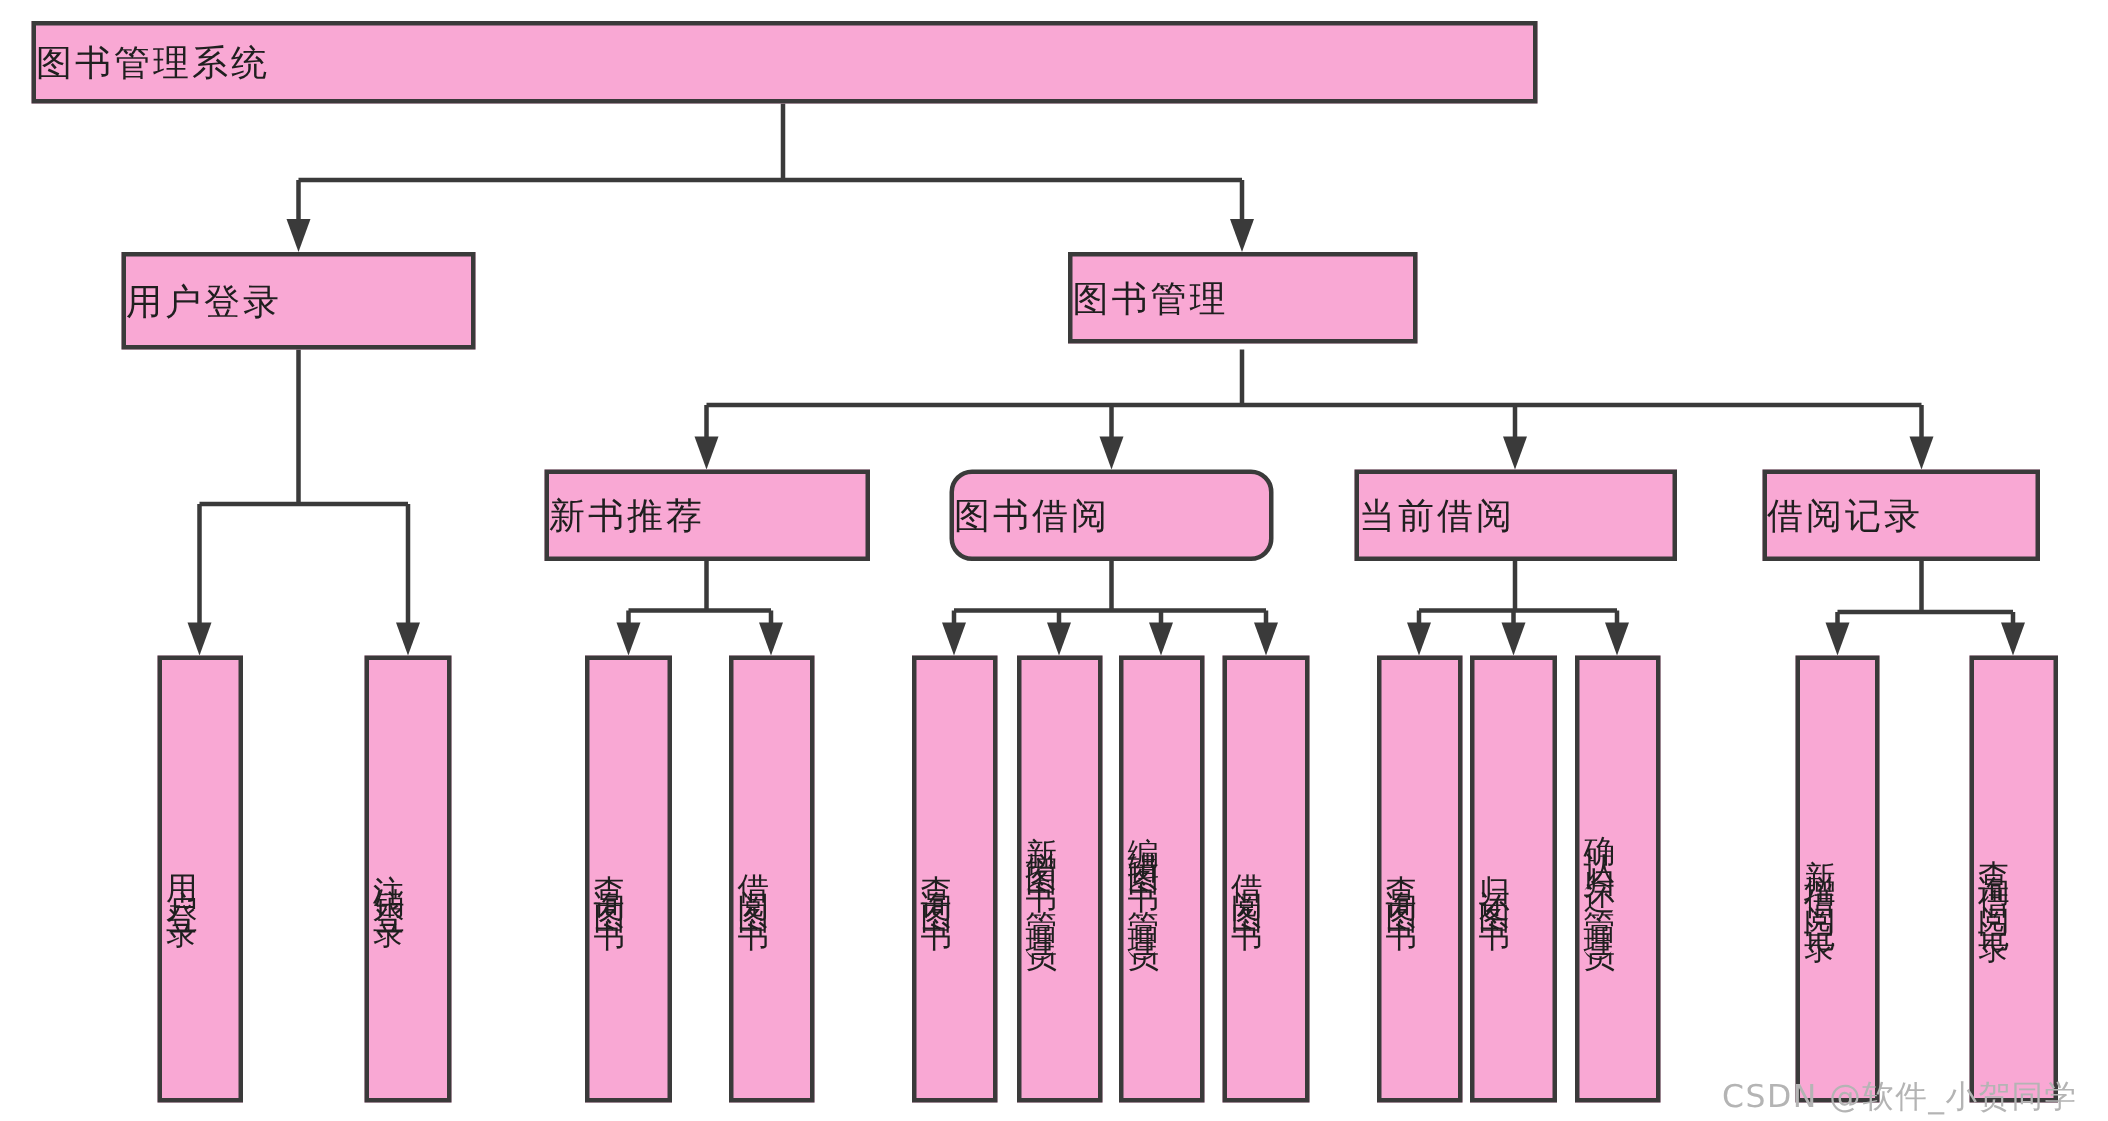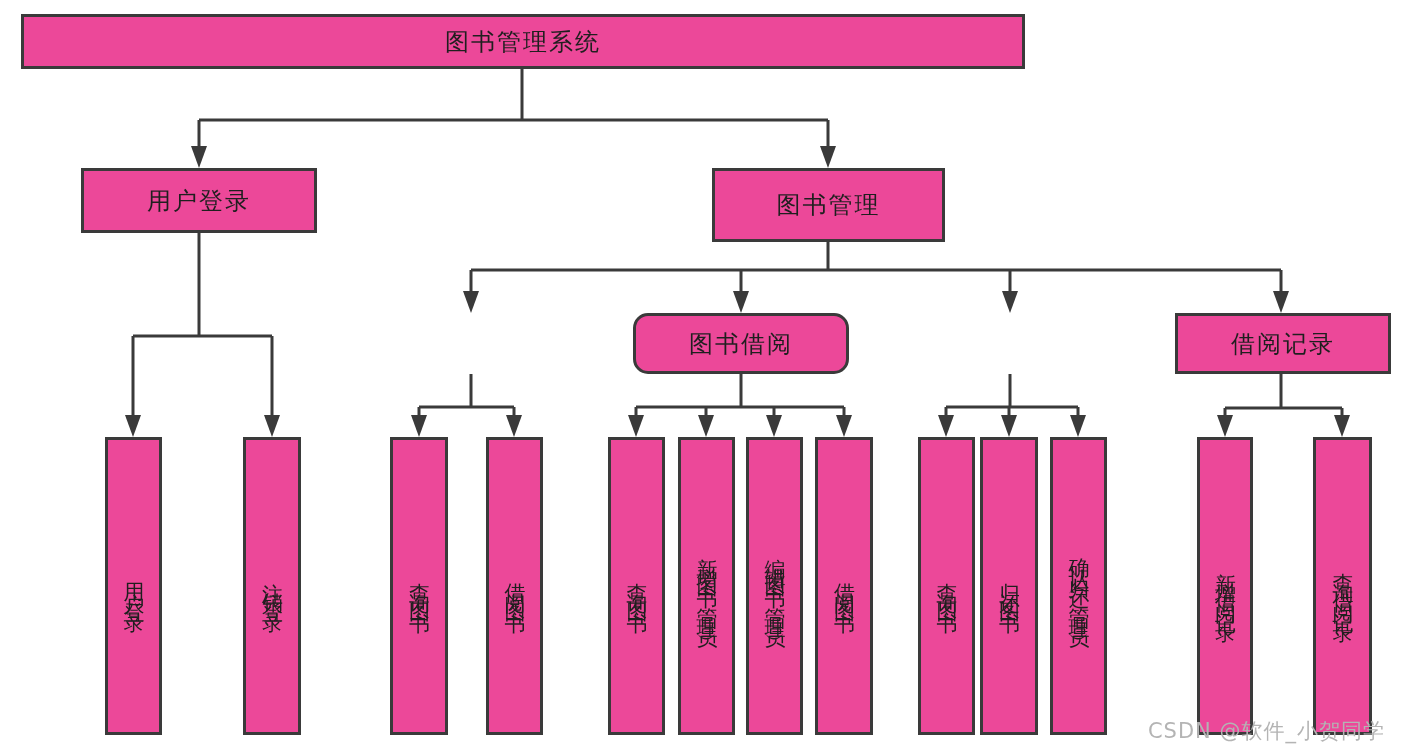--- a/index.html
+++ b/index.html
@@ -28,24 +28,23 @@
     stroke: var(--line);
     stroke-width: 3;
   }
   .connectors polygon {
     fill: var(--line);
     stroke: none;
   }
   .node {
     position: absolute;
     border: 3px solid var(--line);
-    background: #ec4899;
+    background: #f9a8d4;
     display: flex;
     align-items: center;
-    justify-content: center;
     z-index: 2;
   }
   .h-label {
     font-size: 24px;
     color: var(--ink);
     letter-spacing: 2px;
     white-space: nowrap;
   }
   .v-label {
     writing-mode: vertical-lr;
@@ -101,28 +100,34 @@
     <polygon points="1334,415 1350,415 1342,437"></polygon>
   </svg>
 
   <div class="node" style="left:21px; top:14px; width:1004px; height:55px;">
     <span class="h-label">图书管理系统</span>
   </div>
 
   <div class="node" style="left:81px; top:168px; width:236px; height:65px;">
     <span class="h-label">用户登录</span>
   </div>
-  <div class="node" style="left:712px; top:168px; width:233px; height:74px;font-family:Liberation Serif, serif;">
+  <div class="node" style="left:712px; top:168px; width:233px; height:61px;font-family:Liberation Serif, serif;">
     <span class="h-label">图书管理</span>
   </div>
 
+  <div class="node" style="left:363px; top:313px; width:217px; height:61px;">
+    <span class="h-label">新书推荐</span>
+  </div>
   <div class="node" style="left:633px; top:313px; width:216px; height:61px;border-radius:15px;">
     <span class="h-label">图书借阅</span>
   </div>
-  <div class="node" style="left:1175px; top:313px; width:216px; height:61px;">
+  <div class="node" style="left:903px; top:313px; width:215px; height:61px;">
+    <span class="h-label">当前借阅</span>
+  </div>
+  <div class="node" style="left:1175px; top:313px; width:185px; height:61px;">
     <span class="h-label">借阅记录</span>
   </div>
 
   <div class="node" style="left:105px; top:437px; width:57px; height:298px;">
     <span class="v-label">用户登录</span>
   </div>
   <div class="node" style="left:243px; top:437px; width:58px; height:298px;">
     <span class="v-label">注销登录</span>
   </div>
 

